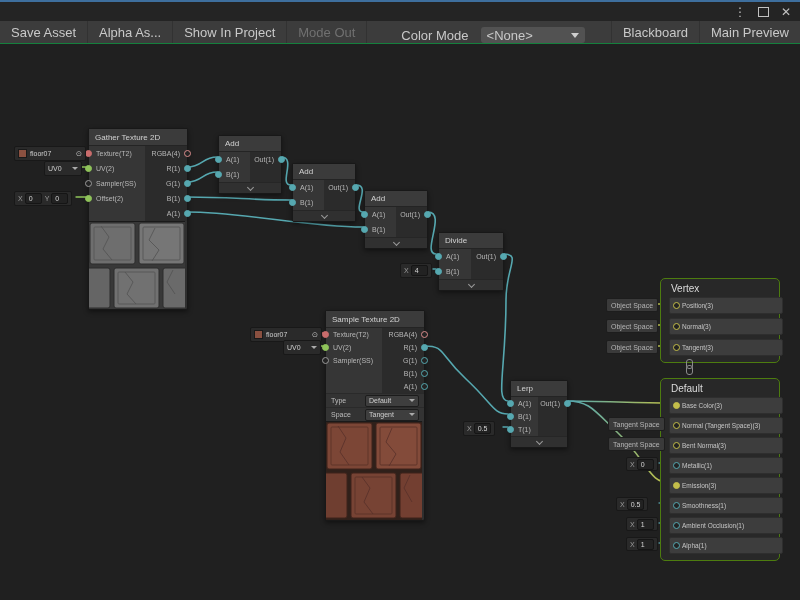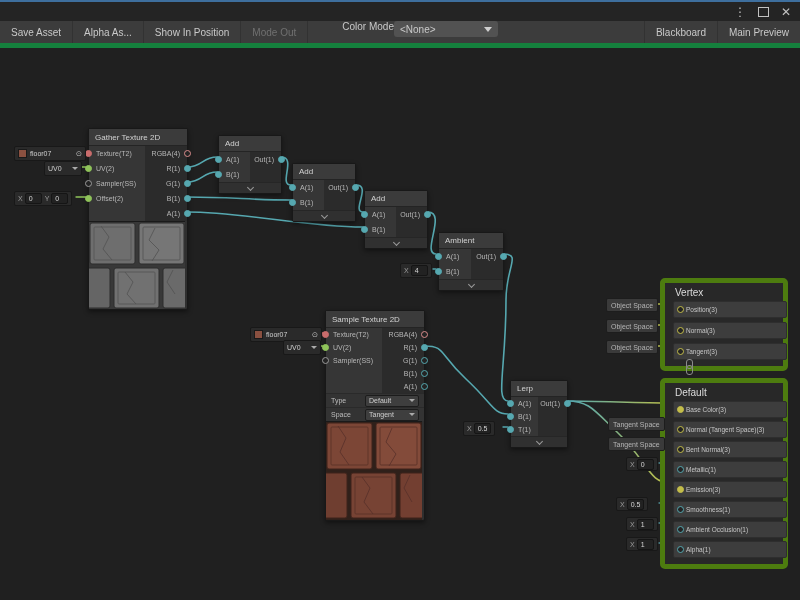--- a/index.html
+++ b/index.html
@@ -11,25 +11,25 @@
             border-top:2px solid #3e6f9e;display:flex;align-items:center;z-index:10}
   .tab{height:19px;background:#3b3b3b;display:flex;align-items:center;gap:6px;
        padding:0 16px 0 8px;font-size:11.5px;color:#dedede;white-space:nowrap}
   .tab-icon{width:11px;height:11px;border:1px solid #b5b5b5;background:#2e2e2e;position:relative;border-radius:1px}
   .tab-icon:before{content:"";position:absolute;left:1px;top:1px;width:4px;height:3px;background:#c8c8c8}
   .tab-icon:after{content:"";position:absolute;right:1px;bottom:1px;width:3px;height:3px;background:#8f8f8f}
   .win-controls{margin-left:auto;display:flex;align-items:center;gap:12px;padding-right:9px;color:#c2c2c2;font-size:12px}
   .maxi{width:9px;height:8px;border:1.5px solid #c2c2c2;display:inline-block}
 
   .toolbar{position:absolute;top:21px;left:0;right:0;height:22px;background:#3c3c3c;
-           border-bottom:5px solid #15803d;display:flex;align-items:flex-start;z-index:10;
-           font-size:10px;color:#c9c9c9}
+           border-bottom:1px solid #15803d;display:flex;align-items:flex-end;z-index:10;
+           font-size:13px;color:#c9c9c9}
   .tb-btn{height:22px;display:flex;align-items:center;padding:0 11px;border-right:1px solid #323232;cursor:default}
   .tb-btn.disabled{color:#707070}
-  .tb-label{padding:0 0 0 34px}
+  .tb-label{padding:0 12px 0 34px}
   .cm-drop{width:92px;height:16px;background:#525252;border-radius:3px;display:flex;align-items:center;
            justify-content:space-between;padding:0 6px;margin-right:14px}
   .arrow-dn{width:0;height:0;border-left:4px solid transparent;border-right:4px solid transparent;border-top:5px solid #cfcfcf}
   .tb-right{margin-left:auto;display:flex;height:22px}
   .tb-right .tb-btn{border-left:1px solid #323232;border-right:none}
 
   
   svg.wires{position:absolute;left:0;top:0;width:800px;height:600px;z-index:1}
   svg.wires path{fill:none;stroke-linecap:round}
 
@@ -63,21 +63,21 @@
   .thumb{width:7px;height:7px;background:#8a5040;border:1px solid #191919}
   .picker{color:#bdbdbd;font-size:7.5px;line-height:1}
   .xv{display:flex;align-items:center;gap:2px}
   .xv .lab{color:#9a9a9a}
   .xv .val{background:#222;border:1px solid #151515;border-radius:2px;padding:0 3px;min-width:9px;
            height:9px;display:flex;align-items:center;color:#d6d6d6}
   .tag{position:absolute;height:12px;background:#3a3a3a;border:1px solid #1d1d1d;border-radius:2px;
        font-size:7px;color:#b5b5b5;display:flex;align-items:center;padding:0 4px;z-index:2;white-space:nowrap}
 
   
-  .block{position:absolute;width:118px;background:#282828;border:5px solid #4d7c0f;border-radius:5px;z-index:2}
+  .block{position:absolute;width:118px;background:#282828;border:1px solid #4d7c0f;border-radius:5px;z-index:2}
   .block-title{font-size:10px;color:#dcdcdc;padding:4px 0 0 10px}
   .brow{position:absolute;left:8px;width:100px;height:15px;background:#3d3d3d;border:1px solid #2e2e2e;
         border-radius:2px;display:flex;align-items:center;font-size:6.5px;color:#c6c6c6;
         padding-left:12px;white-space:nowrap}
   .brow .p{left:3px}
   .link-icon{position:absolute;left:685px;top:359px;width:8px;height:16px;z-index:2}
   .link-icon span{position:absolute;left:1px;width:5px;height:8px;border:1.5px solid #8b8b8b;border-radius:3px;display:block}
   .link-icon span:first-child{top:0}
   .link-icon span:last-child{top:6px}
 </style>
@@ -132,21 +132,21 @@
   <div class="win-controls">
     <span>⋮</span>
     <span class="maxi"></span>
     <span>✕</span>
   </div>
 </div>
 
 <div class="toolbar">
   <div class="tb-btn">Save Asset</div>
   <div class="tb-btn">Alpha As...</div>
-  <div class="tb-btn">Show In Position</div>
+  <div class="tb-btn">Show In Project</div>
   <div class="tb-btn disabled">Mode Out</div>
   <div class="tb-label">Color Mode</div>
   <div class="cm-drop">
     <span>&lt;None&gt;</span>
     <span class="arrow-dn"></span>
   </div>
   <div class="tb-right">
     <div class="tb-btn">Blackboard</div>
     <div class="tb-btn">Main Preview</div>
   </div>
@@ -282,21 +282,21 @@
       <span>B(1)</span>
         <span></span>
       </div>
   </div>
   <div class="chev">
       <i></i>
     </div>
 </div>
 
 <div class="node" style="left:438px;top:232px;width:64px">
-  <div class="nh">Ambient</div>
+  <div class="nh">Divide</div>
   <div class="nb" style="background:linear-gradient(90deg,#363636 0 50%,#2b2b2b 50%)">
     <div class="nrow">
         <span class="p in fill"></span>
       <span>A(1)</span>
       <span>Out(1)</span>
       <span class="p out fill"></span>
       </div>
     <div class="nrow">
         <span class="p in fill"></span>
       <span>B(1)</span>

